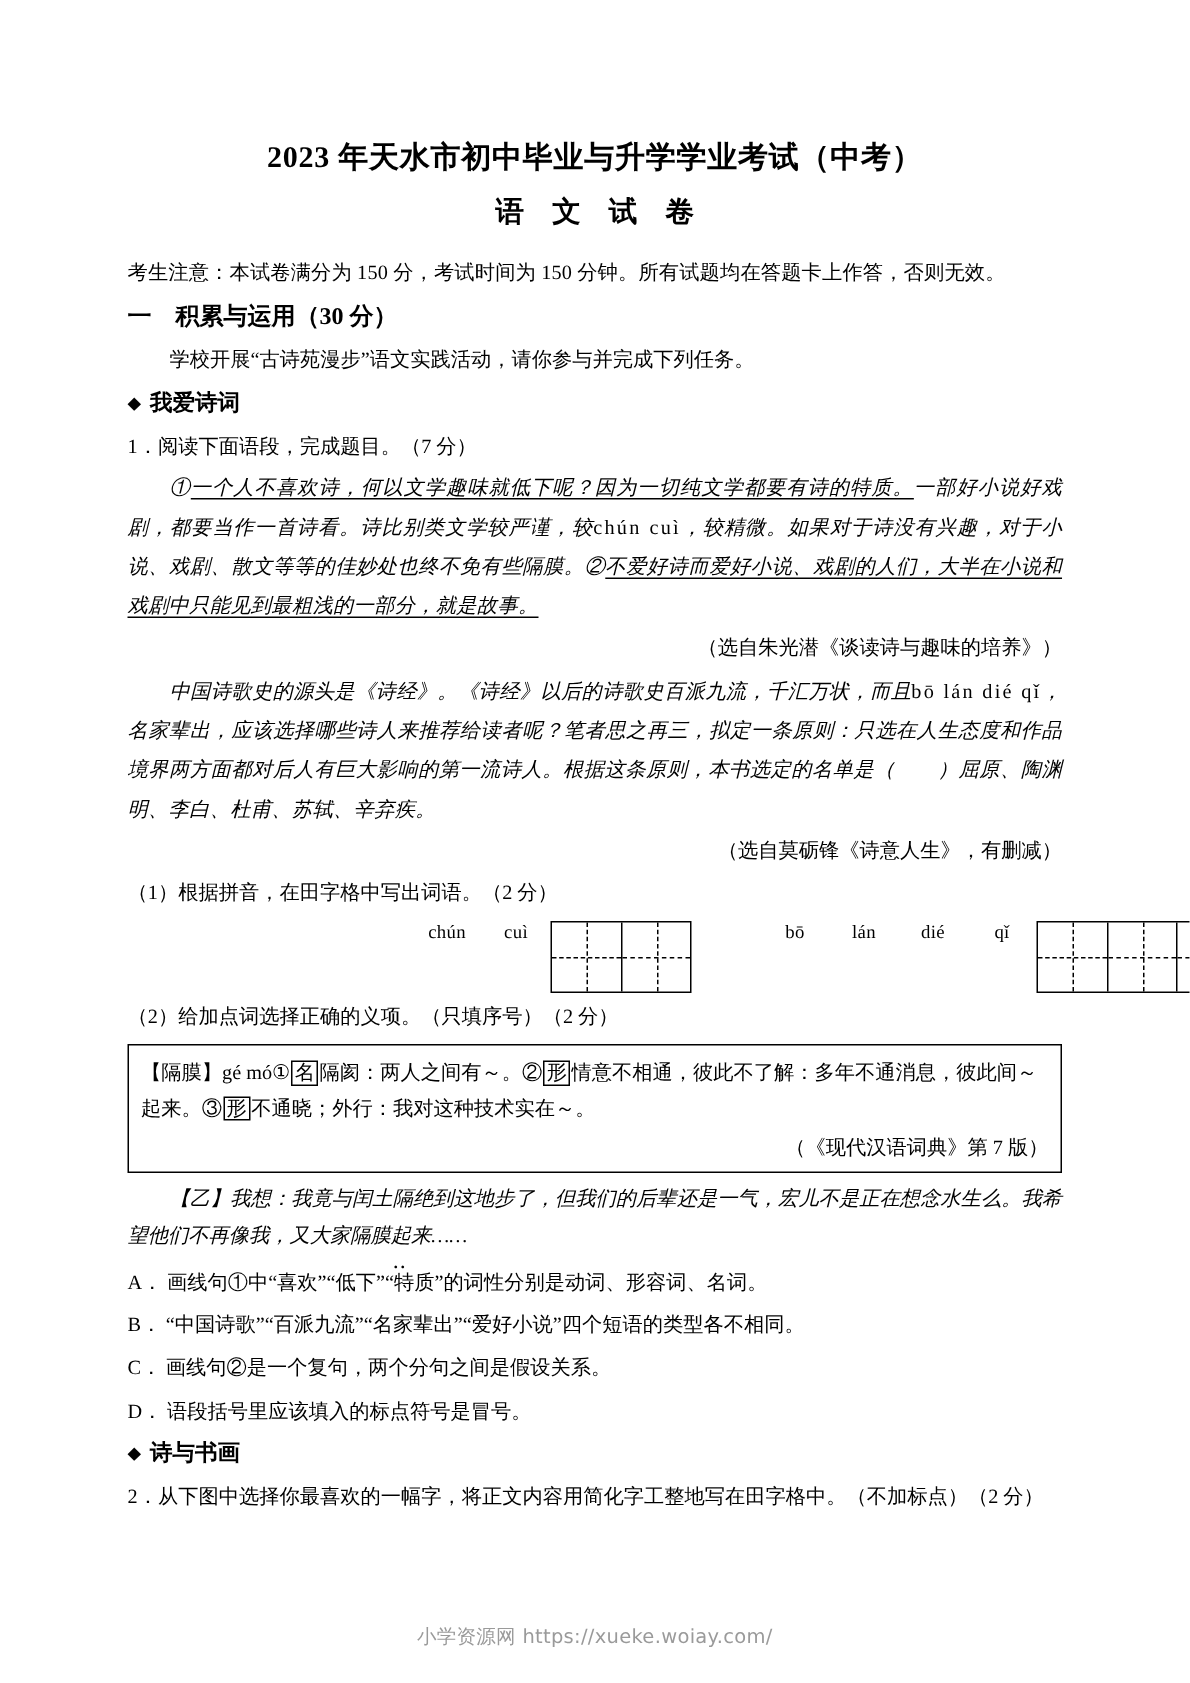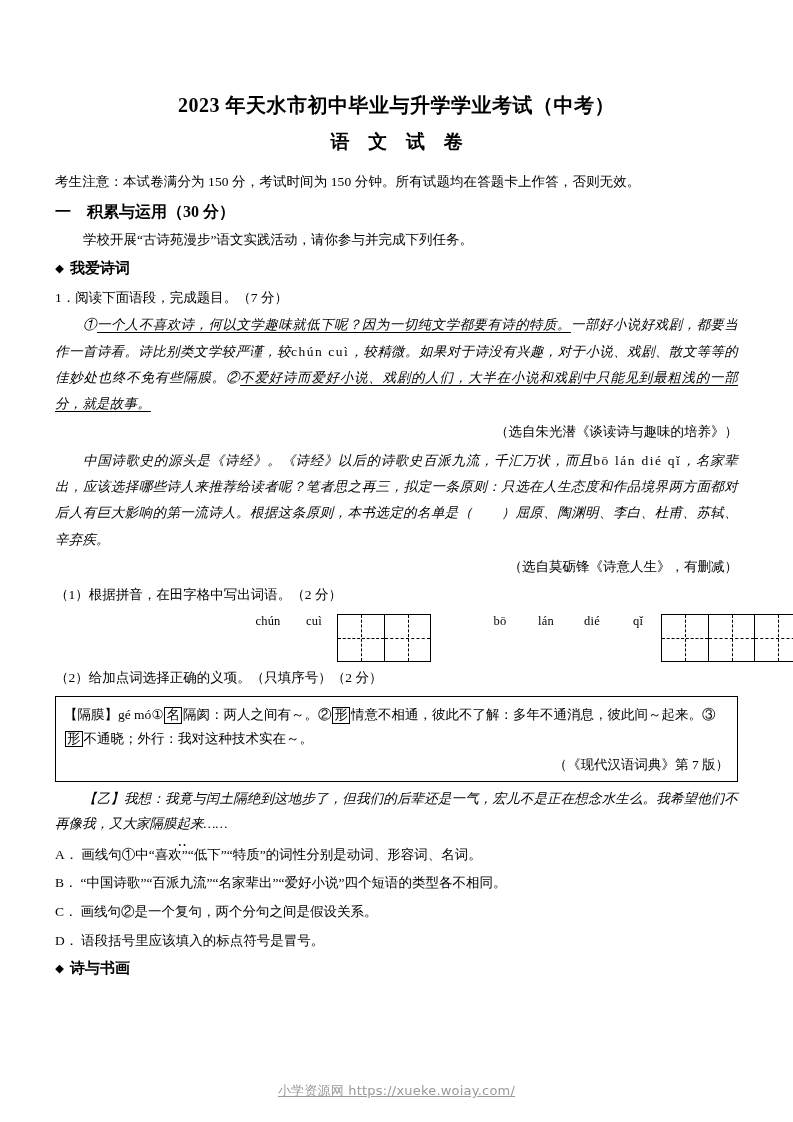--- a/index.html
+++ b/index.html
@@ -13,21 +13,21 @@
     font-family: "Liberation Serif", "DejaVu Serif", serif;
     color: #000000;
     position: relative;
     overflow: hidden;
   }
   .page {
     position: relative;
     width: 793px;
     height: 1122px;
     box-sizing: border-box;
-    padding: 0 55px;
+    padding: 0 85px;
   }
 
   
   .doc-title {
     text-align: center;
     font-size: 20px;
     font-weight: bold;
     letter-spacing: 0.5px;
     margin: 0;
     padding-top: 92px;
@@ -216,21 +216,20 @@
   .footer {
     position: absolute;
     left: 0;
     right: 0;
     bottom: 22px;
     text-align: center;
     font-family: "DejaVu Sans", sans-serif;
     font-size: 13px;
     color: #9a9a9a;
     letter-spacing: 0.2px;
-    text-decoration: underline;
   }
 </style>
 </head>
 <body>
 
 <div class="page">
 
   <h1 class="doc-title">2023 年天水市初中毕业与升学学业考试（中考）</h1>
   <h2 class="doc-subtitle">语 文 试 卷</h2>
 
@@ -312,16 +311,17 @@
     <span class="lbl">C．</span><span>画线句②是一个复句，两个分句之间是假设关系。</span>
   </p>
   <p class="opt">
     <span class="lbl">D．</span><span>语段括号里应该填入的标点符号是冒号。</span>
   </p>
 
   <p class="diamond-head">
     <span class="dia">◆</span><span>诗与书画</span>
   </p>
 
+  <p class="q-line">2．从下图中选择你最喜欢的一幅字，将正文内容用简化字工整地写在田字格中。（不加标点）（2 分）</p>
 
   <div class="footer">小学资源网 https://xueke.woiay.com/</div>
 
 </div>
 
 </body></html>

